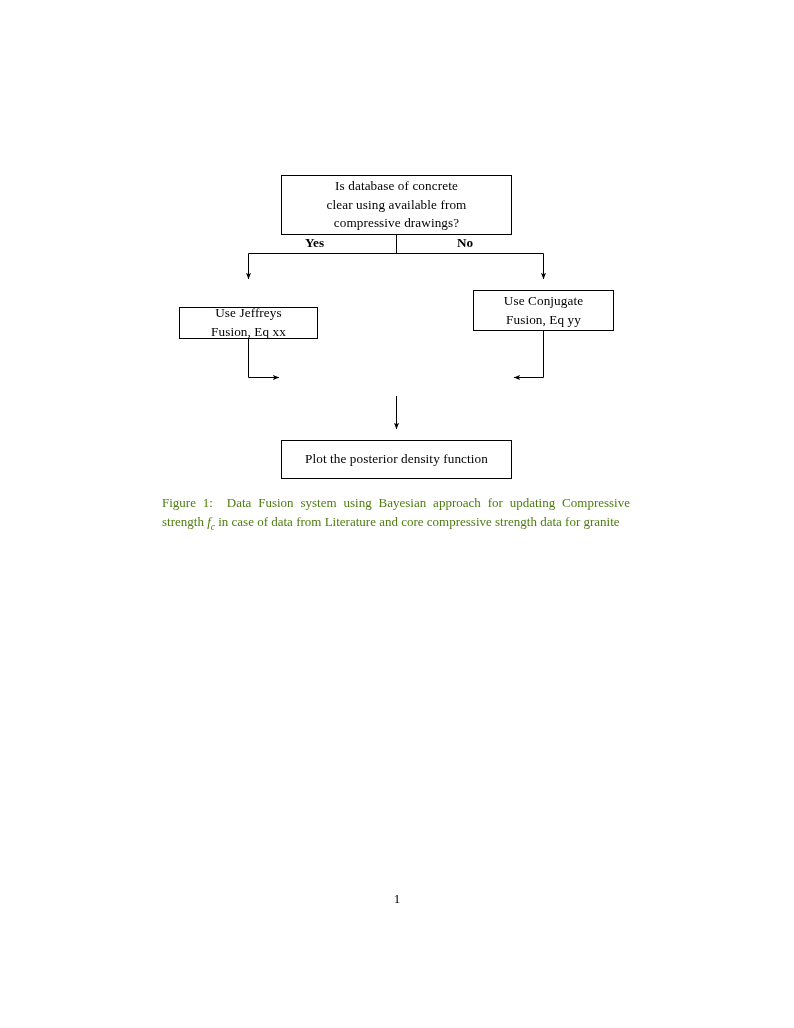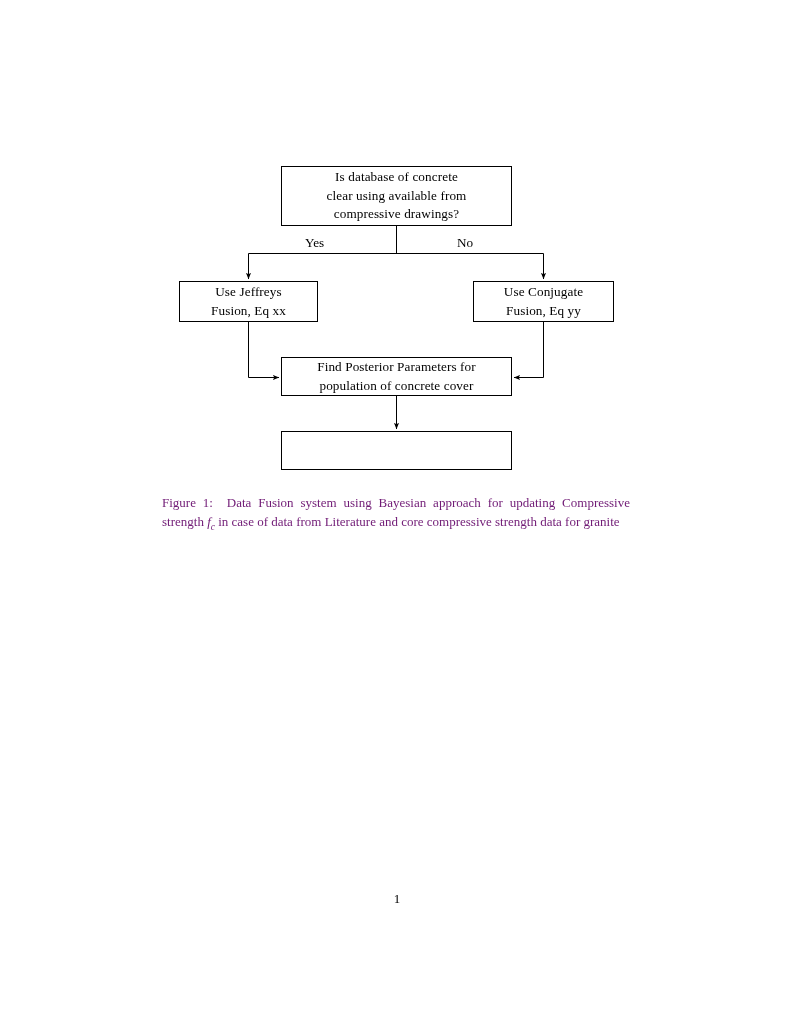--- a/index.html
+++ b/index.html
@@ -46,37 +46,38 @@
     background: #ffffff;
     display: flex;
     flex-direction: column;
     align-items: center;
     justify-content: center;
     text-align: center;
     font-size: 13.2px;
     line-height: 1.42;
     letter-spacing: 0.1px;
     color: #000000;
+    margin-top: 9px;
   }
   .node .ln {
     display: block;
     white-space: nowrap;
   }
 
   #node-decision {
     left: 281px;
     top: 166px;
     width: 231px;
     height: 60px;
   }
   #node-jeffreys {
     left: 179px;
-    top: 281px;
+    top: 298px;
     width: 139px;
-    height: 41px;
+    height: 32px;
   }
   #node-conjugate {
     left: 473px;
     top: 281px;
     width: 141px;
     height: 41px;
   }
   #node-posterior {
     left: 281px;
     top: 357px;
@@ -90,41 +91,42 @@
     height: 39px;
   }
 
   
   .branch-label {
     position: absolute;
     font-size: 13.2px;
     line-height: 1;
     white-space: nowrap;
     color: #000000;
+    font-weight: bold;
   }
   #label-yes {
     left: 305px;
     top: 236px;
   }
   #label-no {
     left: 457px;
     top: 236px;
   }
 
   
   .caption {
     position: absolute;
     left: 162px;
     top: 493px;
     width: 468px;
     font-size: 13.0px;
     line-height: 1.47;
     text-align: justify;
     text-justify: inter-word;
-    color: #701a75;
+    color: #4d7c0f;
   }
   .caption .mathvar {
     font-style: italic;
     font-family: "Liberation Serif", "DejaVu Serif", serif;
   }
   .caption .mathvar sub {
     font-size: 0.72em;
     font-style: italic;
   }
 
@@ -177,26 +179,23 @@
     <div class="node" id="node-jeffreys">
       <span class="ln">Use Jeffreys</span>
       <span class="ln">Fusion, Eq xx</span>
     </div>
 
     <div class="node" id="node-conjugate">
       <span class="ln">Use Conjugate</span>
       <span class="ln">Fusion, Eq yy</span>
     </div>
 
-    <div class="node" id="node-posterior">
-      <span class="ln">Find Posterior Parameters for</span>
-      <span class="ln">population of concrete cover</span>
-    </div>
 
     <div class="node" id="node-plot">
+      <span class="ln">Plot the posterior density function</span>
     </div>
 
     <span class="branch-label" id="label-yes">Yes</span>
     <span class="branch-label" id="label-no">No</span>
 
   </div>
 
   <div class="caption"><span>Figure 1:</span>&nbsp; <span>Data Fusion system using Bayesian approach for updating Compressive strength</span> <span class="mathvar"><span>f</span><sub>c</sub></span> <span>in case of data from Literature and core compressive strength data for granite</span></div>
 
   <div class="folio">1</div>

